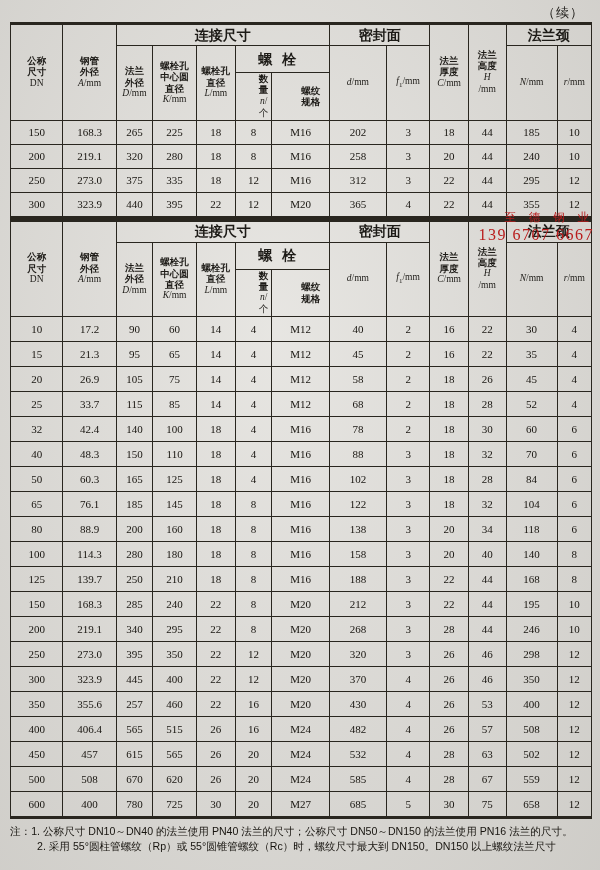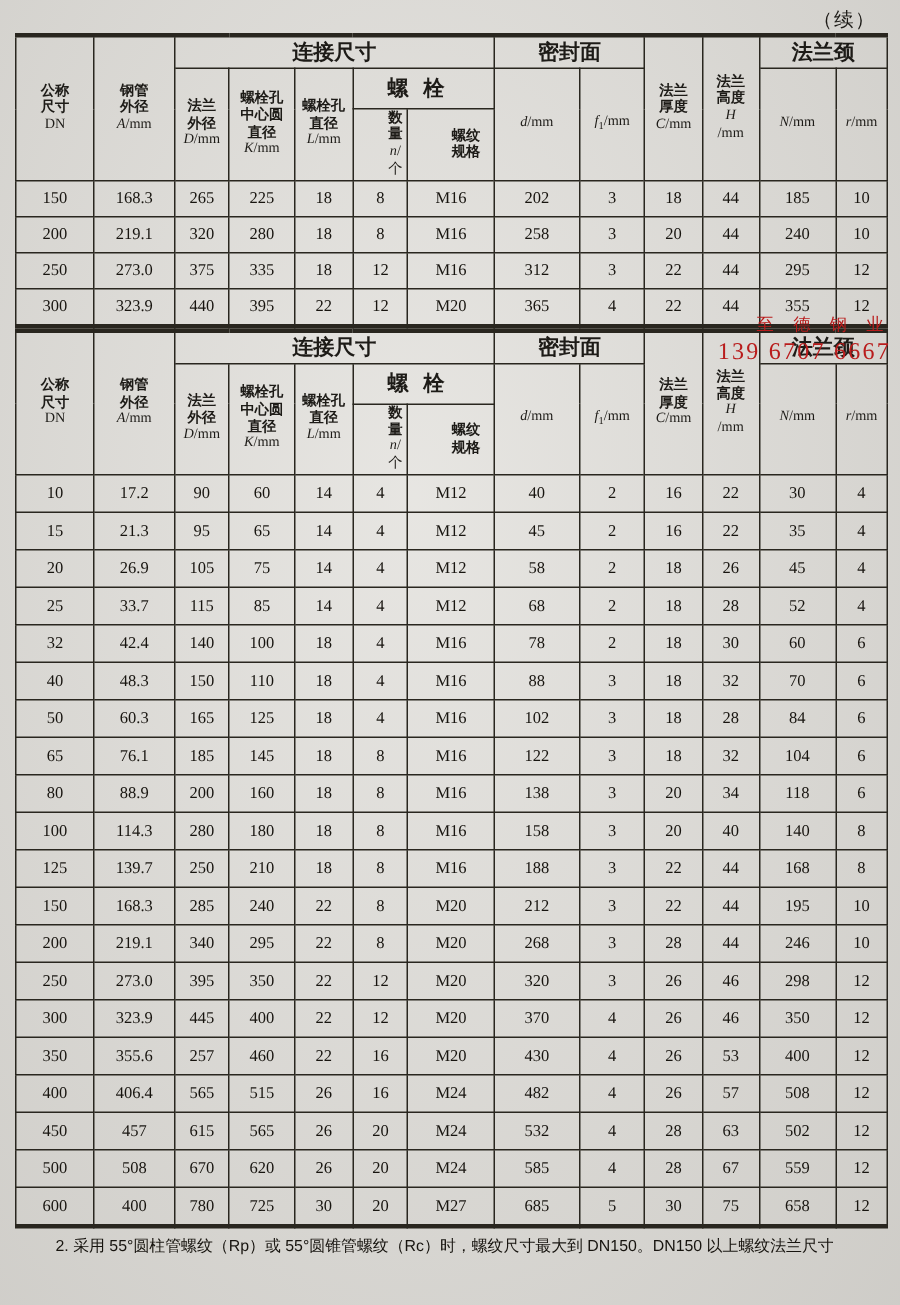--- a/index.html
+++ b/index.html
@@ -581,20 +581,21 @@
           <td>5</td>
           <td>30</td>
           <td>75</td>
           <td>658</td>
           <td>12</td>
         </tr>
       </tbody>
   </table>
 
   <div class="notes">
+    <div class="n1">注：1. 公称尺寸 DN10～DN40 的法兰使用 PN40 法兰的尺寸；公称尺寸 DN50～DN150 的法兰使用 PN16 法兰的尺寸。</div>
     <div class="n2">2. 采用 55°圆柱管螺纹（Rp）或 55°圆锥管螺纹（Rc）时，螺纹尺寸最大到 DN150。DN150 以上螺纹法兰尺寸</div>
 
   </div>
 
   <div class="watermark" style="color: #b91c1c;">
     <div class="w1">至 德 钢 业</div>
     <div class="w2">139 6707 6667</div>
   </div>
 
 </div>

